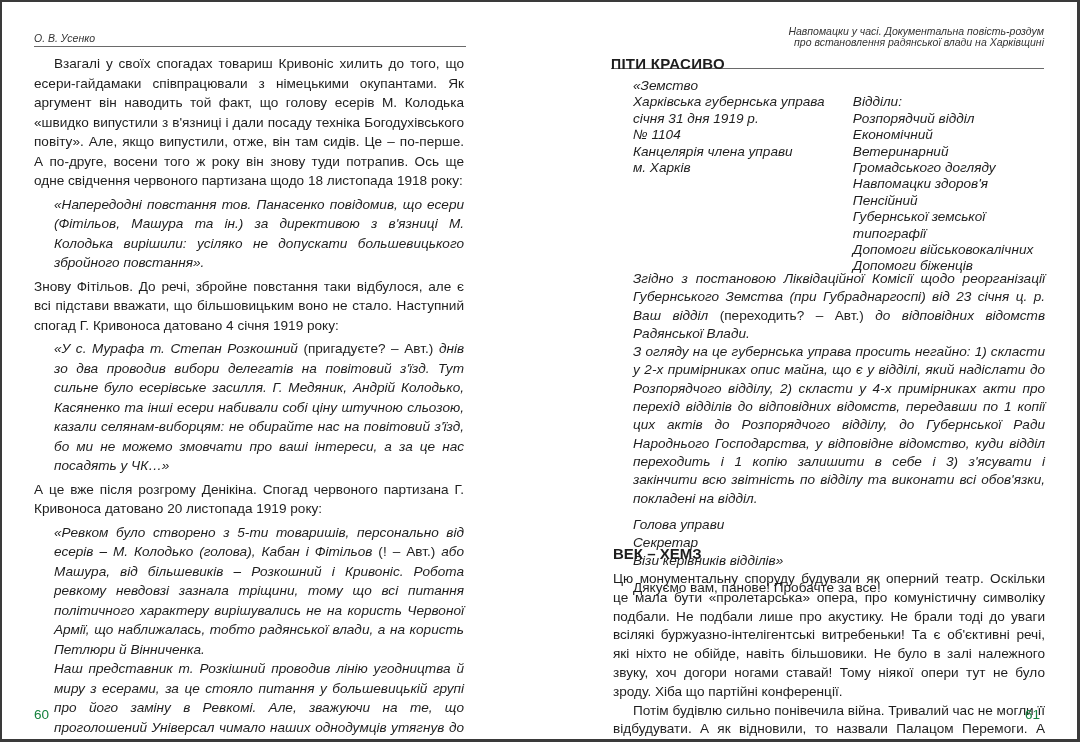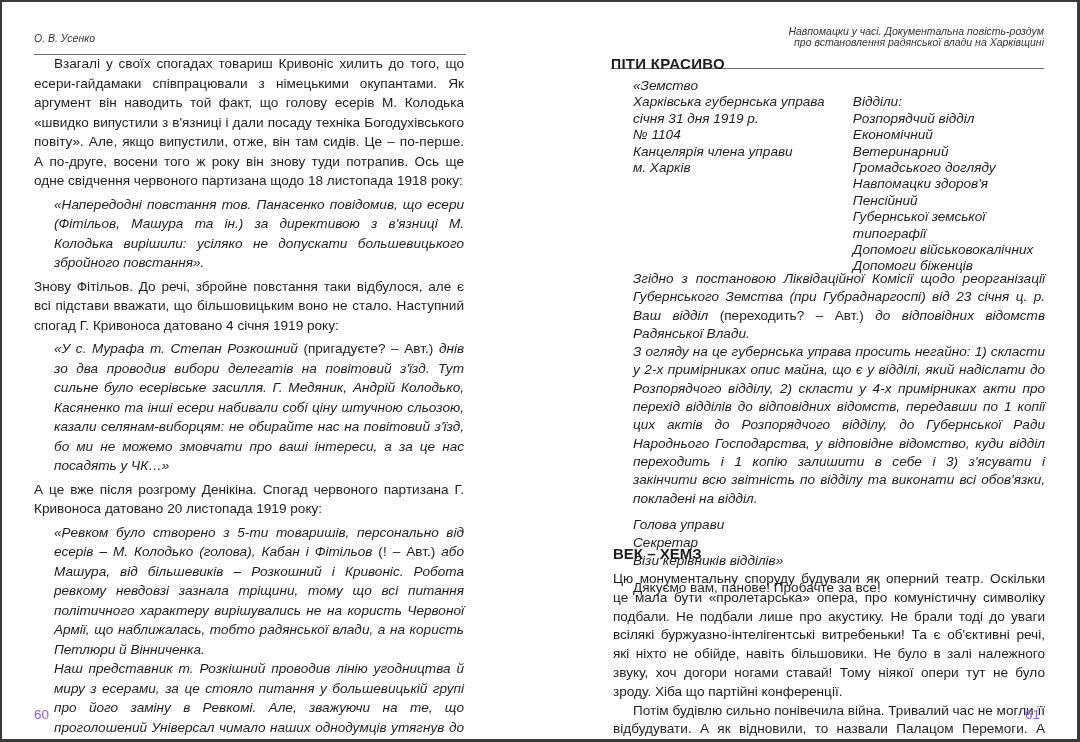--- a/index.html
+++ b/index.html
@@ -19,21 +19,21 @@
     border-right: 3px solid #3a3a3a;
     pointer-events: none;
   }
   .page { position: absolute; top: 0; height: 742px; }
   .page.left { left: 0; width: 540px; }
   .page.right { left: 540px; width: 540px; }
 
   .running-head-left {
     position: absolute; left: 34px; top: 32px; width: 432px;
     font-style: italic; font-size: 10.5px; color: #333;
-    border-bottom: 1.5px solid #6a6a6a; padding-bottom: 10px;
+    border-bottom: 1.5px solid #6a6a6a; padding-bottom: 2px;
   }
   .running-head-right {
     position: absolute; left: 71px; top: 26px; width: 433px;
     font-style: italic; font-size: 10.5px; color: #333; text-align: right;
     line-height: 11px;
     border-bottom: 1.5px solid #6a6a6a; padding-bottom: 20px;
   }
 
   .body-text {
     position: absolute; font-size: 13.6px; line-height: 19.5px;
@@ -41,21 +41,21 @@
   }
   .left .body-text { left: 34px; top: 54px; width: 430px; }
   p { margin: 0; }
   .indent { text-indent: 20px; }
   .quote {
     font-style: italic; margin: 4px 0 4px 20px;
   }
   .quote .roman { font-style: normal; }
 
   .page-num {
-    position: absolute; top: 707px; font-size: 13.5px; color: #8b5cf6;
+    position: absolute; top: 707px; font-size: 13.5px; color: #15803d;
   }
   .left .page-num { left: 34px; }
   .right .page-num { left: 485px; text-align: right; }
 
   .section-title-sc {
     position: absolute; left: 71px; top: 55px; font-size: 14px; font-weight: bold;
     letter-spacing: 0.3px;
   }
   .section-title-sc .sc { font-size: 15px; }
 

